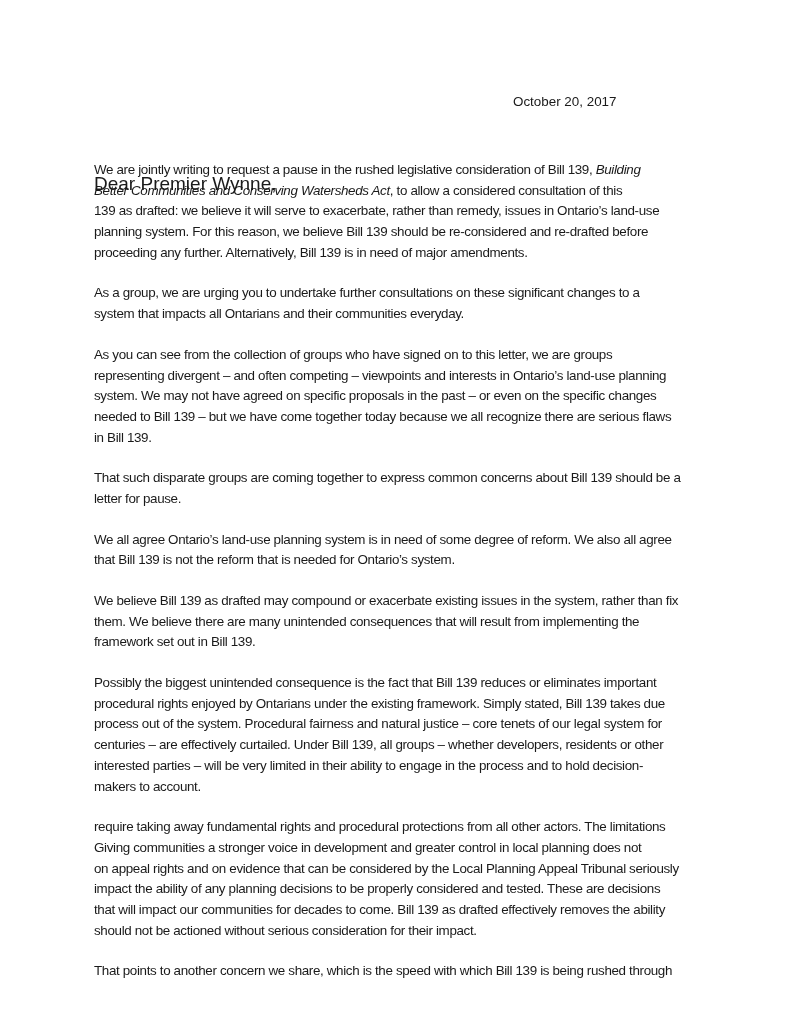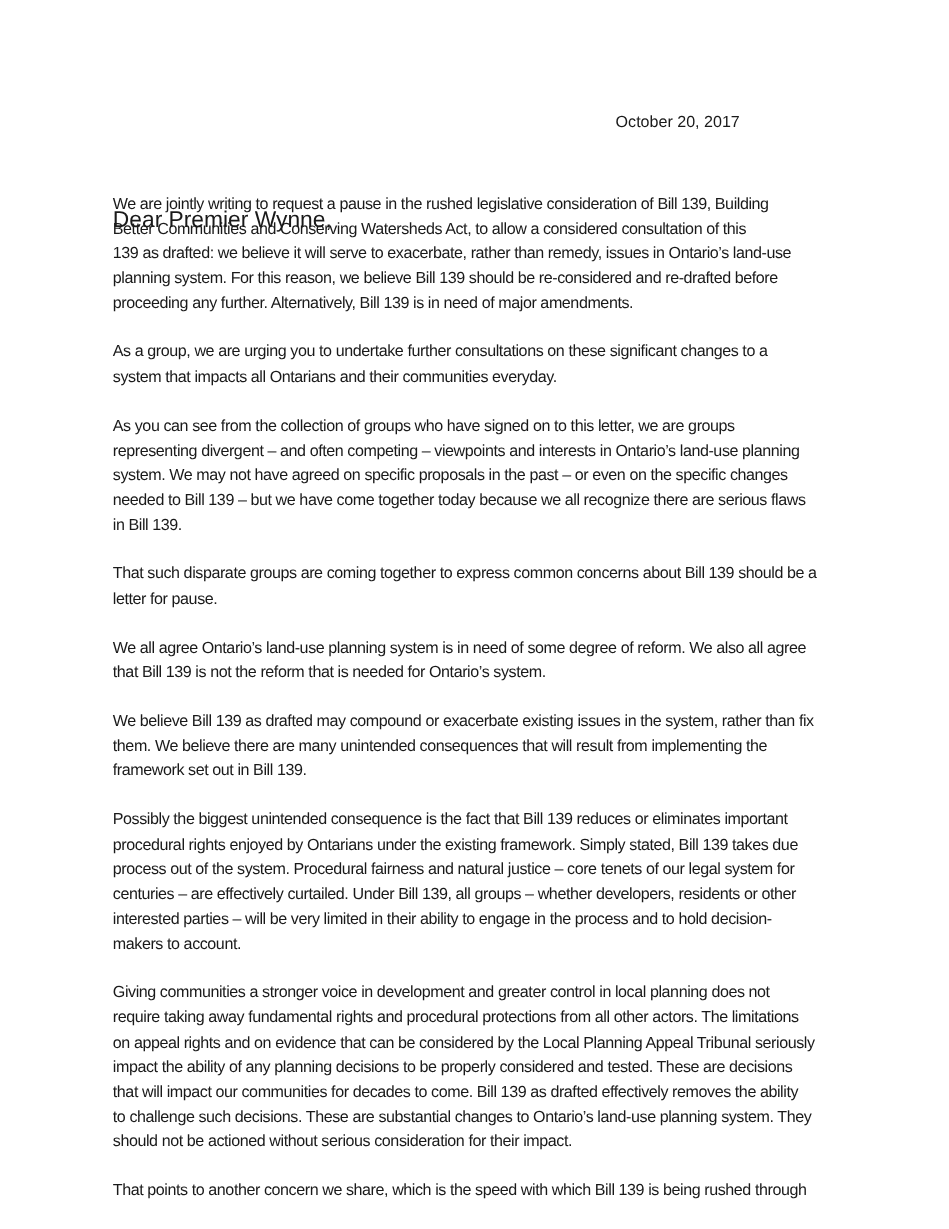--- a/index.html
+++ b/index.html
@@ -49,20 +49,21 @@
     }
     .line {
       display: block;
       font-size: 13.4px;
       line-height: 20.7px;
       height: 20.7px;
       white-space: nowrap;
       letter-spacing: -0.35px;
     }
     .line .it {
+      font-style: italic;
     }
   </style>
 </head>
 <body>
 
 <div class="page">
   <div class="date">October 20, 2017</div>
   <div class="salutation">Dear Premier Wynne,</div>
   <div class="body-text" id="letter-body">
       <div class="para">
@@ -98,26 +99,25 @@
       </div>
       <div class="para">
         <span class="line"><span>Possibly the biggest unintended consequence is the fact that Bill 139 reduces or eliminates important</span></span>
         <span class="line"><span>procedural rights enjoyed by Ontarians under the existing framework. Simply stated, Bill 139 takes due</span></span>
         <span class="line"><span>process out of the system. Procedural fairness and natural justice – core tenets of our legal system for</span></span>
         <span class="line"><span>centuries – are effectively curtailed. Under Bill 139, all groups – whether developers, residents or other</span></span>
         <span class="line"><span>interested parties – will be very limited in their ability to engage in the process and to hold decision-</span></span>
         <span class="line"><span>makers to account.</span></span>
       </div>
       <div class="para">
+        <span class="line"><span>require taking away fundamental rights and procedural protections from all other actors. The limitations</span></span>
         <span class="line"><span>Giving communities a stronger voice in development and greater control in local planning does not</span></span>
-        <span class="line"><span>require taking away fundamental rights and procedural protections from all other actors. The limitations</span></span>
         <span class="line"><span>on appeal rights and on evidence that can be considered by the Local Planning Appeal Tribunal seriously</span></span>
         <span class="line"><span>impact the ability of any planning decisions to be properly considered and tested. These are decisions</span></span>
         <span class="line"><span>that will impact our communities for decades to come. Bill 139 as drafted effectively removes the ability</span></span>
-        <span class="line"><span>to challenge such decisions. These are substantial changes to Ontario’s land-use planning system. They</span></span>
         <span class="line"><span>should not be actioned without serious consideration for their impact.</span></span>
       </div>
       <div class="para">
         <span class="line"><span>That points to another concern we share, which is the speed with which Bill 139 is being rushed through</span></span>
         <span class="line"></span>
       </div>
     </div>
 </div>
 
 </body></html>

